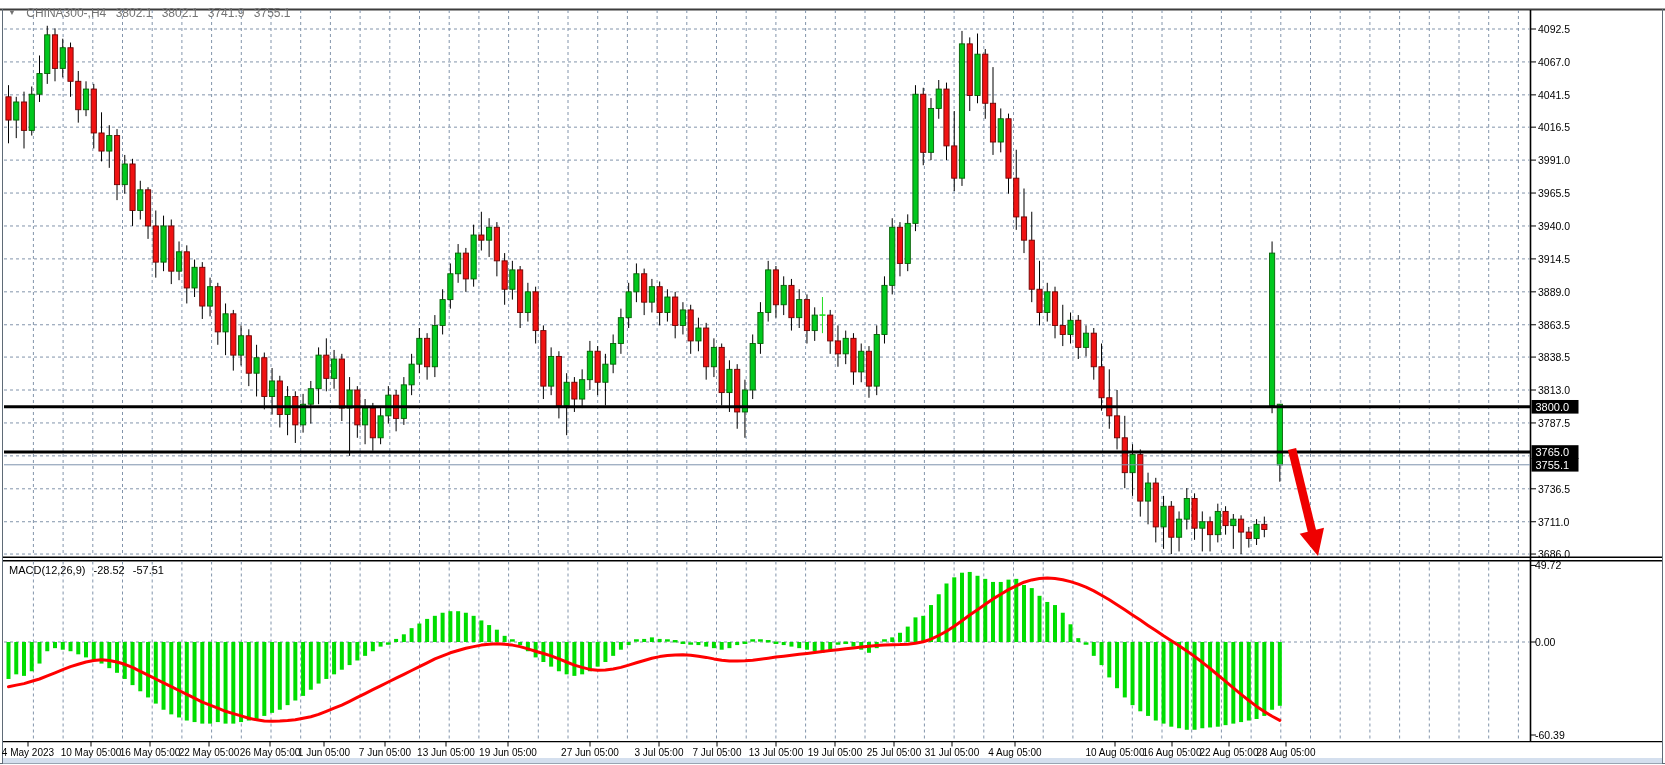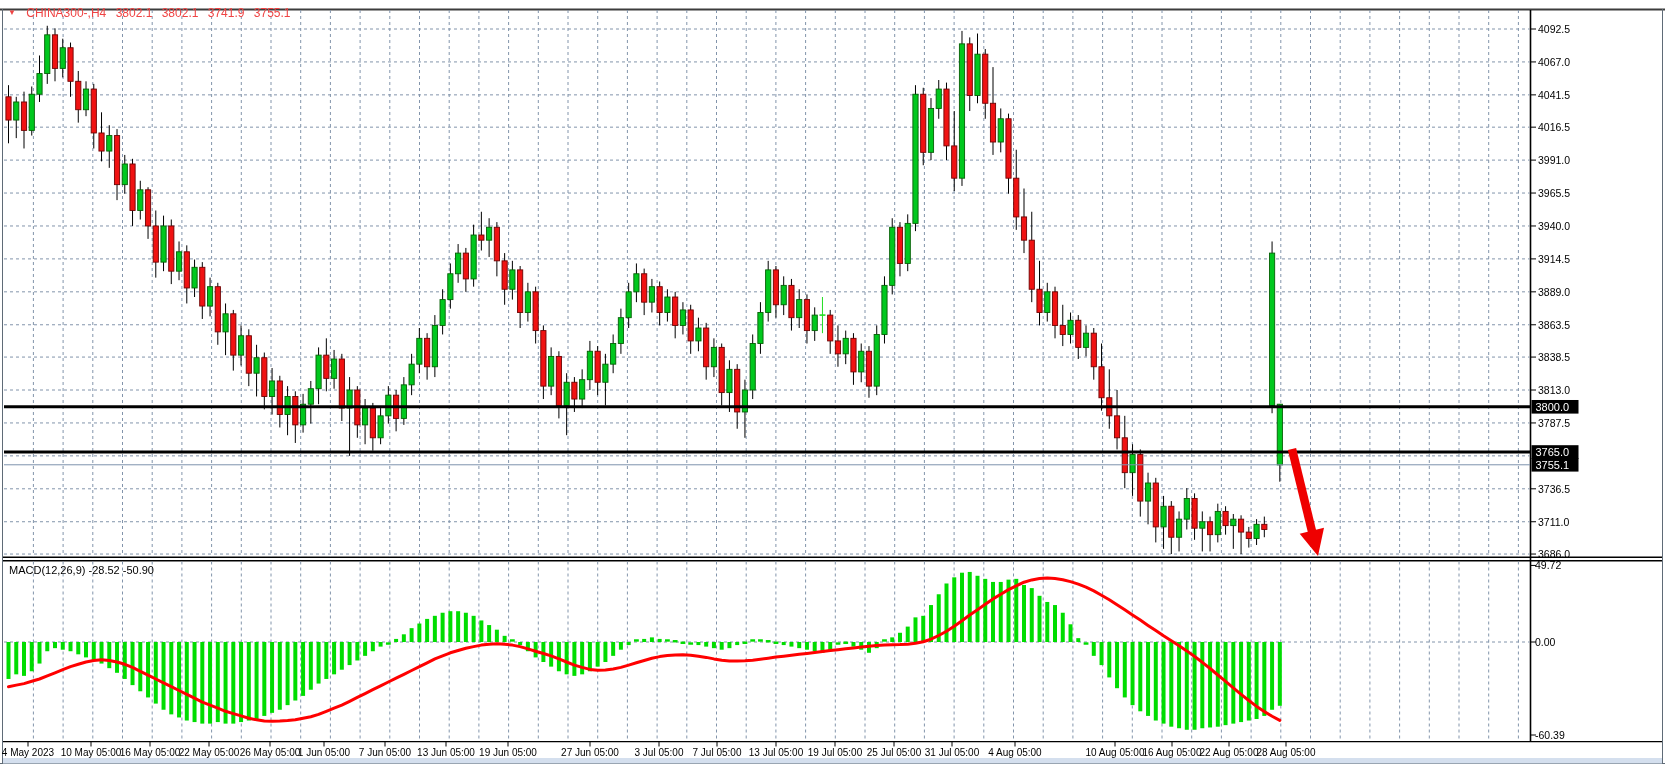--- a/index.html
+++ b/index.html
@@ -1,43 +1,43 @@
 <!DOCTYPE html>
 <html><head>
 <meta charset="utf-8">
 <style>
   html,body{margin:0;padding:0;background:#ffffff;}
   .window{position:relative;width:1665px;height:765px;background:#ffffff;overflow:hidden;
           font-family:"Liberation Sans",sans-serif;}
   svg{position:absolute;left:0;top:0;}
-  .chart-title{position:absolute;left:8px;top:6px;font-size:12px;color:#ef4444;white-space:nowrap;z-index:5;}
+  .chart-title{position:absolute;left:8px;top:6px;font-size:12px;color:#737373;white-space:nowrap;z-index:5;}
   .chart-title .dd{display:inline-block;font-size:8px;vertical-align:2px;margin-right:7px;cursor:pointer;}
   .chart-title span.v{margin-right:6px;}
   .macd-label{position:absolute;left:9px;top:564px;font-size:11px;color:#000;white-space:nowrap;z-index:5;}
-  .macd-label span{}
+  .macd-label span{margin-right:5px;}
   text{font-family:"Liberation Sans",sans-serif;}
 </style>
 </head>
 <body>
 
 <div class="window">
 
   <div class="chart-title">
     <span class="dd">▼</span>
     <span class="v">CHINA300-,H4</span>
     <span class="v">3802.1</span>
     <span class="v">3802.1</span>
     <span class="v">3741.9</span>
     <span class="v">3755.1</span>
   </div>
 
   <div class="macd-label">
     <span>MACD(12,26,9)</span>
     <span>-28.52</span>
-    <span>-50.90</span>
+    <span>-57.51</span>
   </div>
 
   <svg id="chart-svg" width="1665" height="765">
     <g id="layer-frame">
         <line x1="0" y1="9.5" x2="1665" y2="9.5" stroke="#3c3c3c" stroke-width="2"></line>
         <line x1="2.5" y1="9" x2="2.5" y2="763" stroke="#5f6b77" stroke-width="1"></line>
         <line x1="1662.5" y1="9" x2="1662.5" y2="763" stroke="#5f6b77" stroke-width="1"></line>
         <line x1="0" y1="763.5" x2="1665" y2="763.5" stroke="#5f6b77" stroke-width="1"></line>
         <rect x="3" y="758" width="1659" height="5.5" fill="#d4dfee"></rect>
         <line x1="3" y1="557.2" x2="1662" y2="557.2" stroke="#000" stroke-width="1.4"></line>

